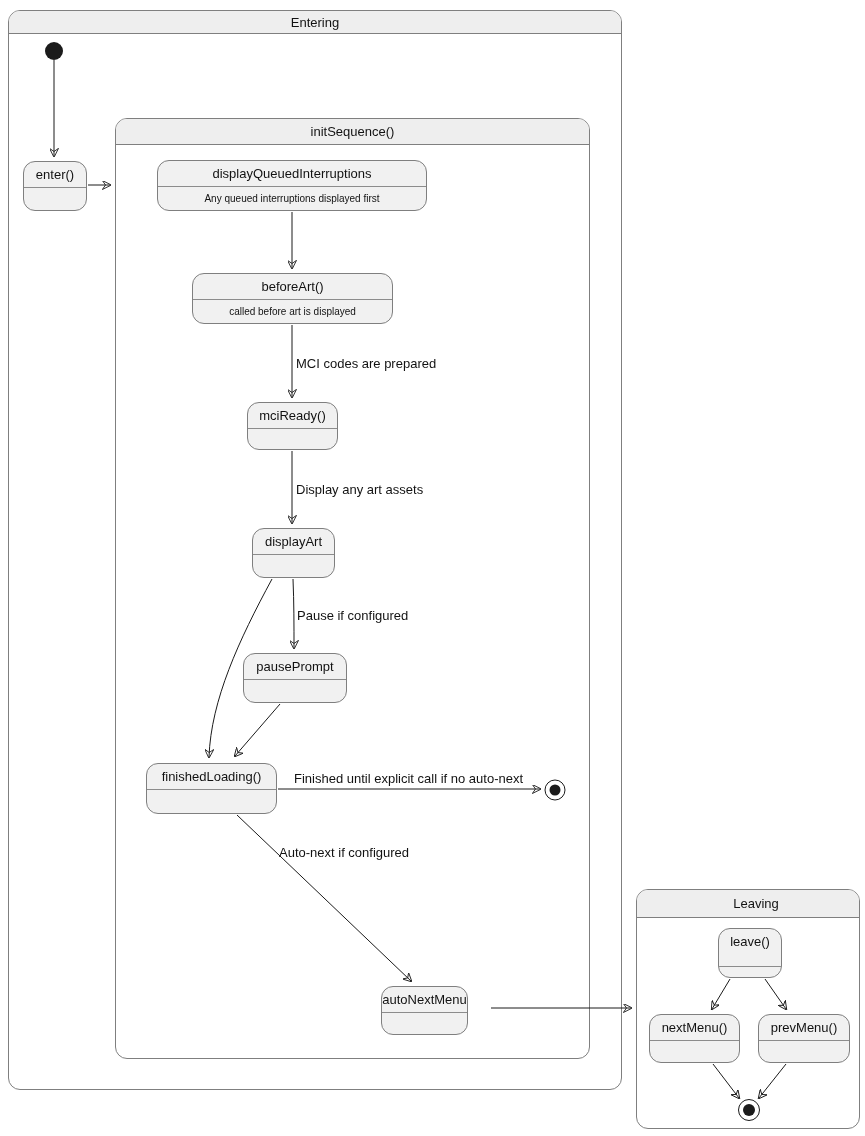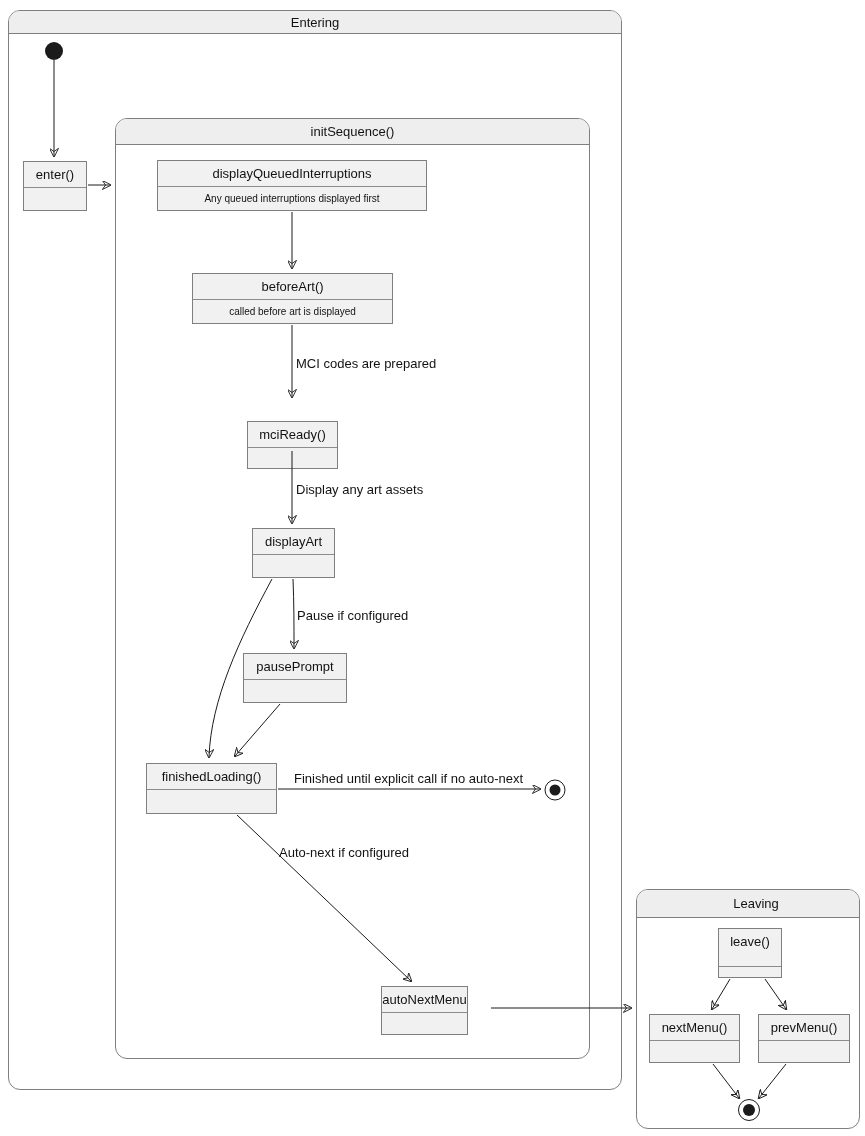--- a/index.html
+++ b/index.html
@@ -29,21 +29,21 @@
     border-radius: 11px 11px 0 0;
     display: flex;
     align-items: center;
     justify-content: center;
     font-size: 13px;
     color: #121212;
   }
   .state {
     position: absolute;
     border: 1px solid #7f7f7f;
-    border-radius: 0;
+    border-radius: 12px;
     background: #f1f1f1;
     box-sizing: border-box;
     display: flex;
     flex-direction: column;
     overflow: hidden;
   }
   .state-title {
     height: 25px;
     flex: 0 0 25px;
     display: flex;
@@ -106,21 +106,21 @@
   <div class="state" style="left:157px; top:160px; width:270px; height:51px;">
     <div class="state-title">displayQueuedInterruptions</div>
     <div class="state-body">Any queued interruptions displayed first</div>
   </div>
 
   <div class="state" style="left:192px; top:273px; width:201px; height:51px;">
     <div class="state-title">beforeArt()</div>
     <div class="state-body">called before art is displayed</div>
   </div>
 
-  <div class="state" style="left:247px; top:402px; width:91px; height:48px;margin-top:19px;">
+  <div class="state" style="left:247px; top:402px; width:91px; height:48px;">
     <div class="state-title">mciReady()</div>
     <div class="state-body"></div>
   </div>
 
   <div class="state" style="left:252px; top:528px; width:83px; height:50px;">
     <div class="state-title">displayArt</div>
     <div class="state-body"></div>
   </div>
 
   <div class="state" style="left:243px; top:653px; width:104px; height:50px;">

